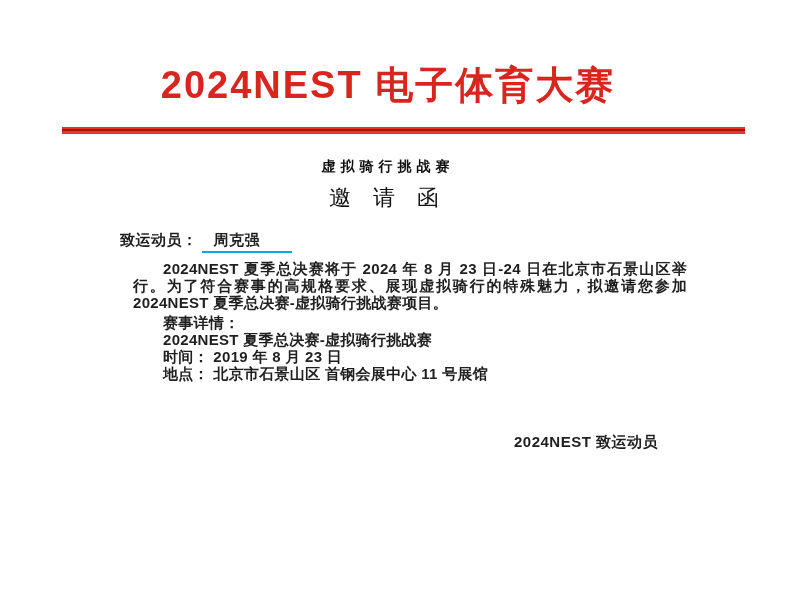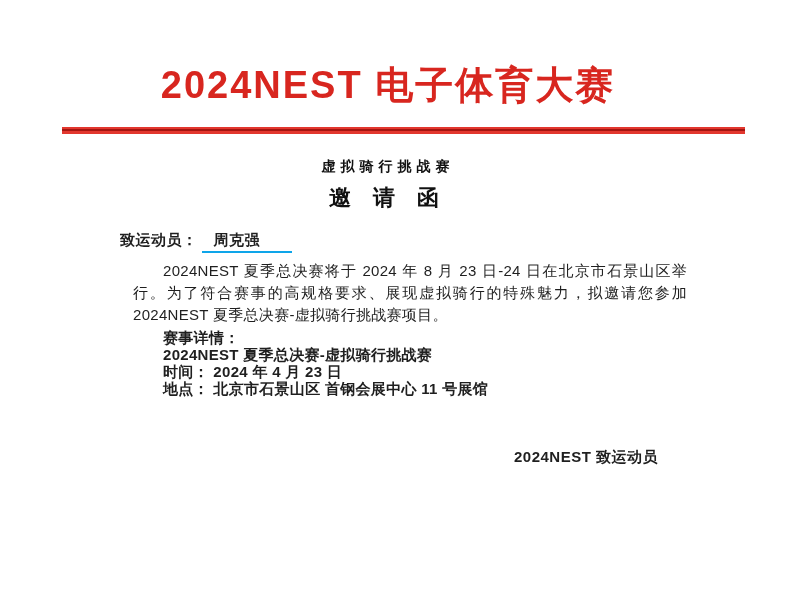--- a/index.html
+++ b/index.html
@@ -48,21 +48,21 @@
     font-size: 14px;
     font-weight: bold;
     letter-spacing: 5px;
     line-height: 1.2;
     color: #111;
   }
   .letter-heading {
     margin: 11px 0 0;
     text-align: center;
     font-size: 22px;
-    font-weight: bold;
+    font-weight: normal;
     letter-spacing: 8px;
     line-height: 1.2;
     color: #111;
   }
   .salutation {
     margin: 18px 0 0 120px;
     font-size: 15px;
     font-weight: 600;
     line-height: 20px;
     letter-spacing: 0.5px;
@@ -71,24 +71,24 @@
     display: inline-block;
     border-bottom: 2px solid #0ea5e9;
     padding: 0 32px 1px 12px;
     margin-left: 4px;
     font-weight: 600;
   }
   .body-paragraph {
     margin: 7px 0 0 133px;
     width: 554px;
     font-size: 15px;
-    line-height: 22px;
+    line-height: 17px;
     text-align: justify;
     text-indent: 2em;
-    font-weight: 400;
+    font-weight: 700;
     letter-spacing: 0.3px;
   }
   .details {
     margin: 3px 0 0 133px;
     width: 554px;
     font-size: 15px;
     line-height: 17px;
     font-weight: 600;
     letter-spacing: 0.3px;
   }
@@ -117,21 +117,21 @@
 
   <div class="salutation">
     <span>致运动员：</span><span class="athlete-name">周克强</span>
   </div>
 
   <p class="body-paragraph">2024NEST 夏季总决赛将于 2024 年 8 月 23 日-24 日在北京市石景山区举行。为了符合赛事的高规格要求、展现虚拟骑行的特殊魅力，拟邀请您参加 2024NEST 夏季总决赛-虚拟骑行挑战赛项目。</p>
 
   <div class="details">
     <div class="detail-line">赛事详情：</div>
     <div class="detail-line">2024NEST 夏季总决赛-虚拟骑行挑战赛</div>
-    <div class="detail-line">时间： 2024 年 4 月 23 日</div>
+    <div class="detail-line">时间： 2019 年 8 月 23 日</div>
     <div class="detail-line">地点： 北京市石景山区  首钢会展中心 11 号展馆</div>
   </div>
 
   <div class="signature-block">
     <div>2024NEST 致运动员</div>
   </div>
 
 </div>
 
 </body></html>

